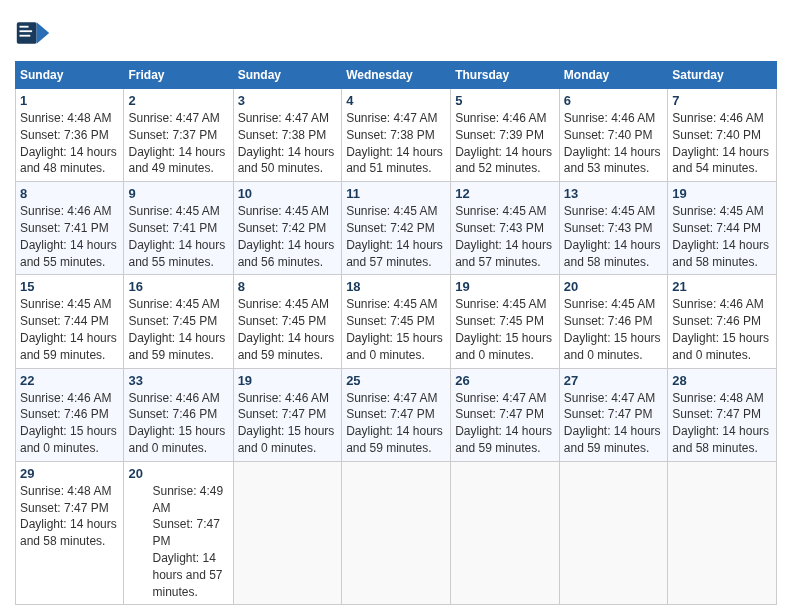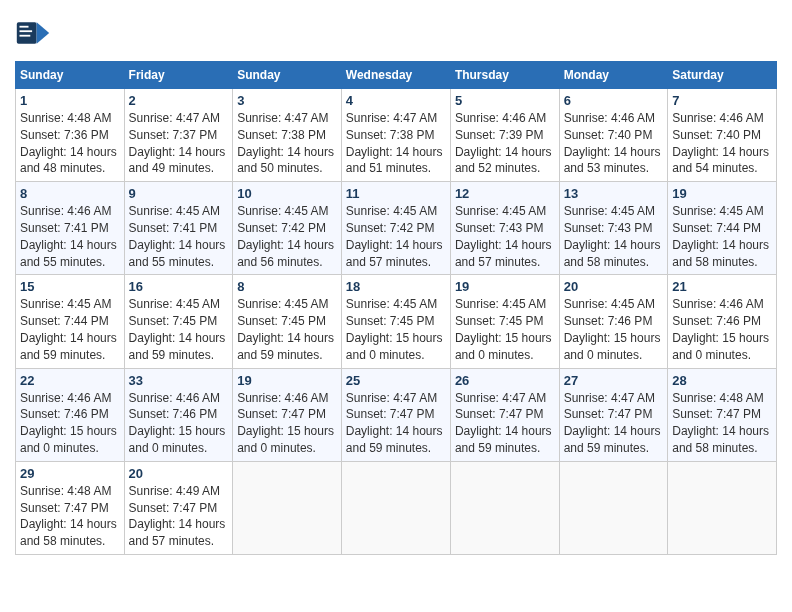--- a/index.html
+++ b/index.html
@@ -300,21 +300,21 @@
       </tr>
       <tr>
         <td>
           <div class="day-num">29</div>
           <div class="day-info" style="white-space: pre-line;">Sunrise: 4:48 AM
 Sunset: 7:47 PM
 Daylight: 14 hours and 58 minutes.</div>
         </td>
         <td>
           <div class="day-num">20</div>
-          <div class="day-info" style="white-space: pre-line;">Sunrise: 4:49 AM
+          <div class="day-info" style="white-space: pre-line; margin-left: 24px;">Sunrise: 4:49 AM
 Sunset: 7:47 PM
 Daylight: 14 hours and 57 minutes.</div>
         </td>
         <td class="empty-cell"></td>
         <td class="empty-cell"></td>
         <td class="empty-cell"></td>
         <td class="empty-cell"></td>
         <td class="empty-cell"></td>
       </tr>
     </tbody>

